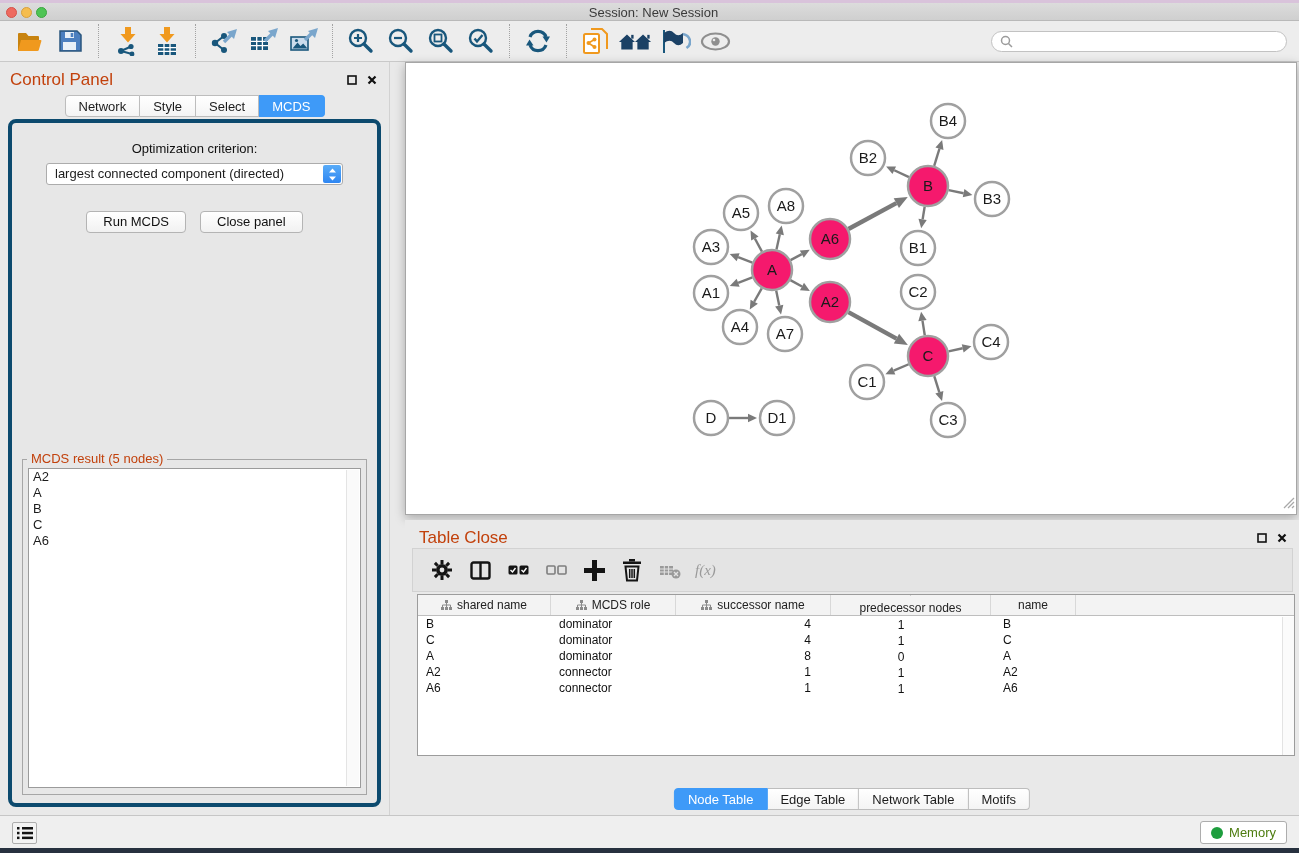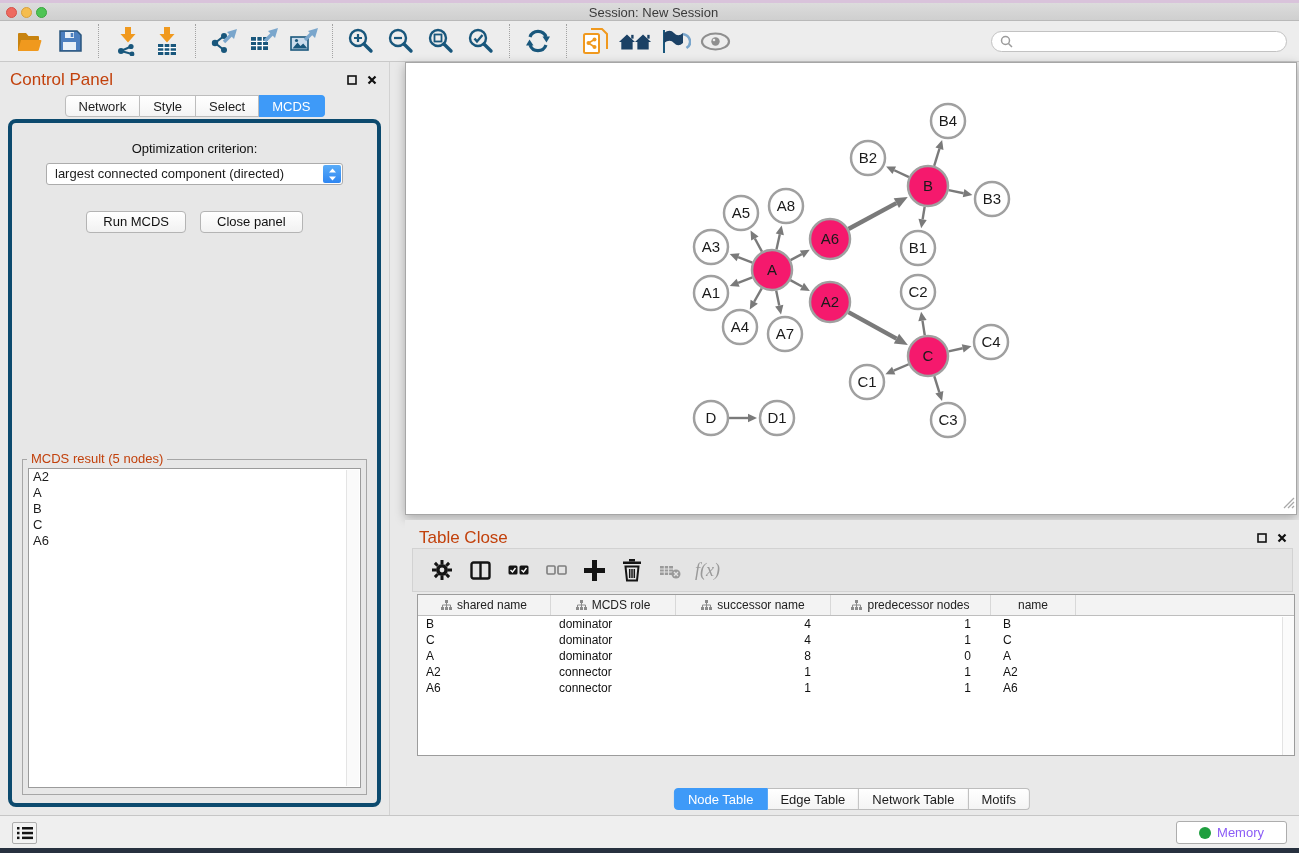--- a/index.html
+++ b/index.html
@@ -49,36 +49,36 @@
   .net-titlebar { position:absolute; top:0; left:0; right:0; height:26px; background:linear-gradient(#F2F2F2,#D8D8D8); border-bottom:1px solid #ADADAD;margin-top:44px; }
   .net-title { position:absolute; left:0; right:0; top:5px; text-align:center; font-size:13px; color:#2a2a2a; }
   .net-tl { position:absolute; top:7px; width:12px; height:12px; border-radius:50%; }
   .net-canvas { position:absolute; left:0; top:26px; right:0; bottom:0; background:#fff; }
   .resize-grip { position:absolute; right:1px; bottom:1px; }
 
   
   .table-panel { position:absolute; left:405px; top:520px; width:894px; height:292px; background:#E9E9E9; }
   .tp-toolbar { position:absolute; left:7px; right:6px; top:28px; height:44px; background:#E4E4E4; border:1px solid #D2D2D2; display:flex; align-items:center; padding-left:10px; gap:0; }
   .tp-icon { width:38px; height:36px; display:flex; align-items:center; justify-content:center; }
-  .fx-label { font-family:"Liberation Serif", serif; font-style:italic; font-size:18px; color:#9A9A9A; margin-left:6px; }
+  .fx-label { font-family:"Liberation Serif", serif; font-style:italic; font-size:15px; color:#9A9A9A; margin-left:6px; }
   .node-table { position:absolute; left:12px; right:4px; top:74px; height:162px; background:#fff; border:1px solid #9C9C9C; overflow:hidden; }
   .nt-header { display:flex; height:21px; background:#F3F3F3; border-bottom:1px solid #BEBEBE; font-size:12px; color:#222; }
   .th { display:flex; align-items:center; justify-content:center; gap:5px; border-right:1px solid #D8D8D8; height:100%; }
   .th.filler { flex:1; border-right:none; }
   .nt-row { display:flex; height:16px; font-size:12px; color:#111; align-items:center; }
   .td { height:100%; display:flex; align-items:center; }
-  .w0{width:133px;} .w1{width:125px;} .w2{width:155px;} .w3{width:160px;} .w4{width:85px;}
+  .w0{width:133px;} .w1{width:125px;} .w2{width:155px;} .w3{width:160px;flex-direction:column;} .w4{width:85px;}
   .a-left{ padding-left:8px; } .a-right{ justify-content:flex-end; padding-right:20px; } .a-name{ padding-left:12px; }
   .nt-scroll { position:absolute; top:22px; right:0; bottom:0; width:12px; background:#FBFBFB; border-left:1px solid #E3E3E3; }
   .tp-tabs { top:268px; left:50%; transform:translateX(-50%); }
 
   
   .status-bar { position:absolute; left:0; top:815px; right:0; height:33px; background:#EFEFEF; border-top:1px solid #C6C6C6; }
   .list-btn { position:absolute; left:12px; top:6px; width:25px; height:22px; background:#F3F3F3; border:1px solid #ADADAD; border-radius:2px; display:flex; align-items:center; justify-content:center; }
-  .memory-btn { position:absolute; right:12px; top:5px; height:23px; background:#fff; border:1px solid #ADADAD; border-radius:3px; display:flex; align-items:center; gap:6px; padding:0 22px; font-size:13px; color:#8b5cf6; }
+  .memory-btn { position:absolute; right:12px; top:5px; height:23px; background:#fff; border:1px solid #ADADAD; border-radius:3px; display:flex; align-items:center; gap:6px; padding:0 10px; font-size:13px; color:#4d7c0f; }
   .memory-dot { width:12px; height:12px; border-radius:50%; background:#1E9E3E; }
   .wallpaper-bottom { position:absolute; left:0; right:0; top:848px; height:5px; background:#27313F; }
 </style>
 </head>
 <body>
 
 <div class="wallpaper-top"></div>
 <div class="app-titlebar">
   <span class="tl red" style="left:6px"></span>
   <span class="tl yel" style="left:21px"></span>

